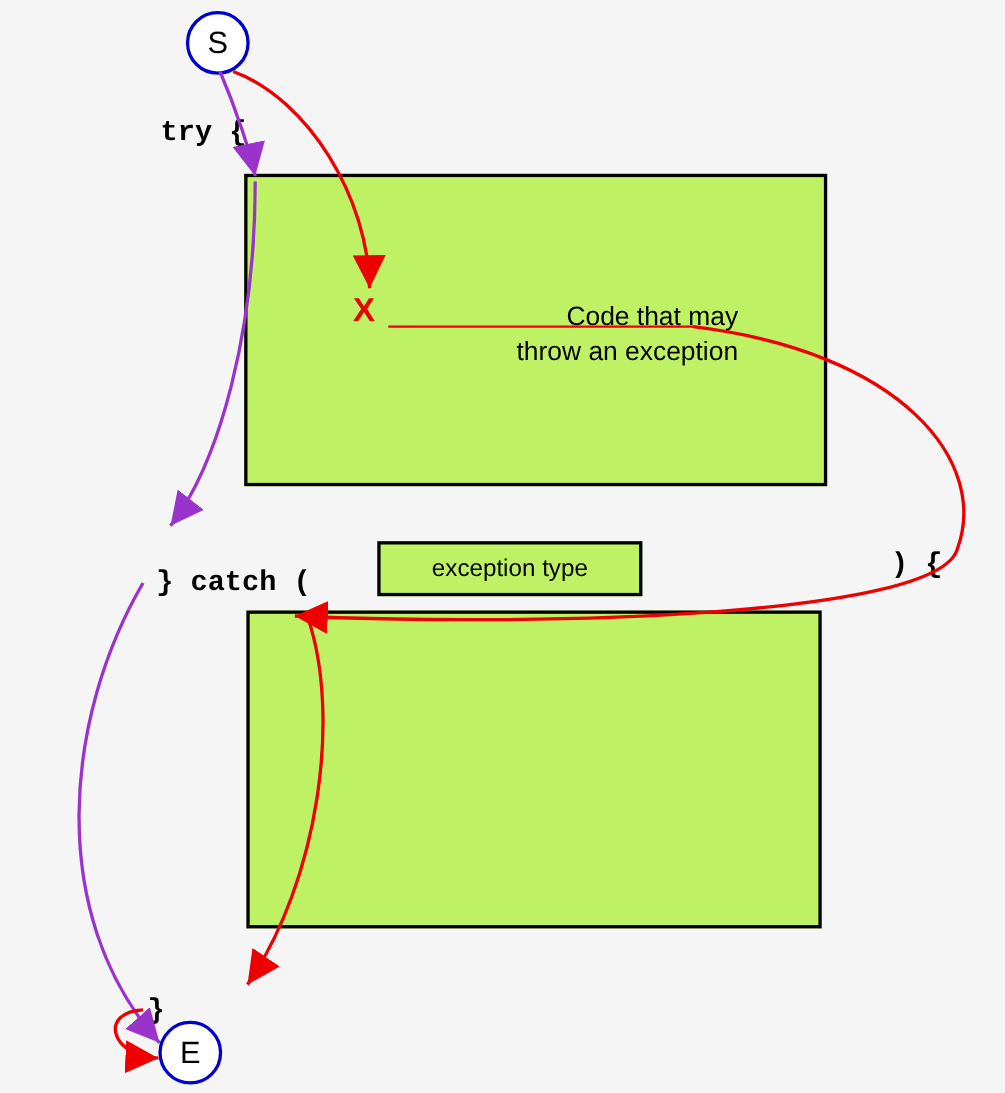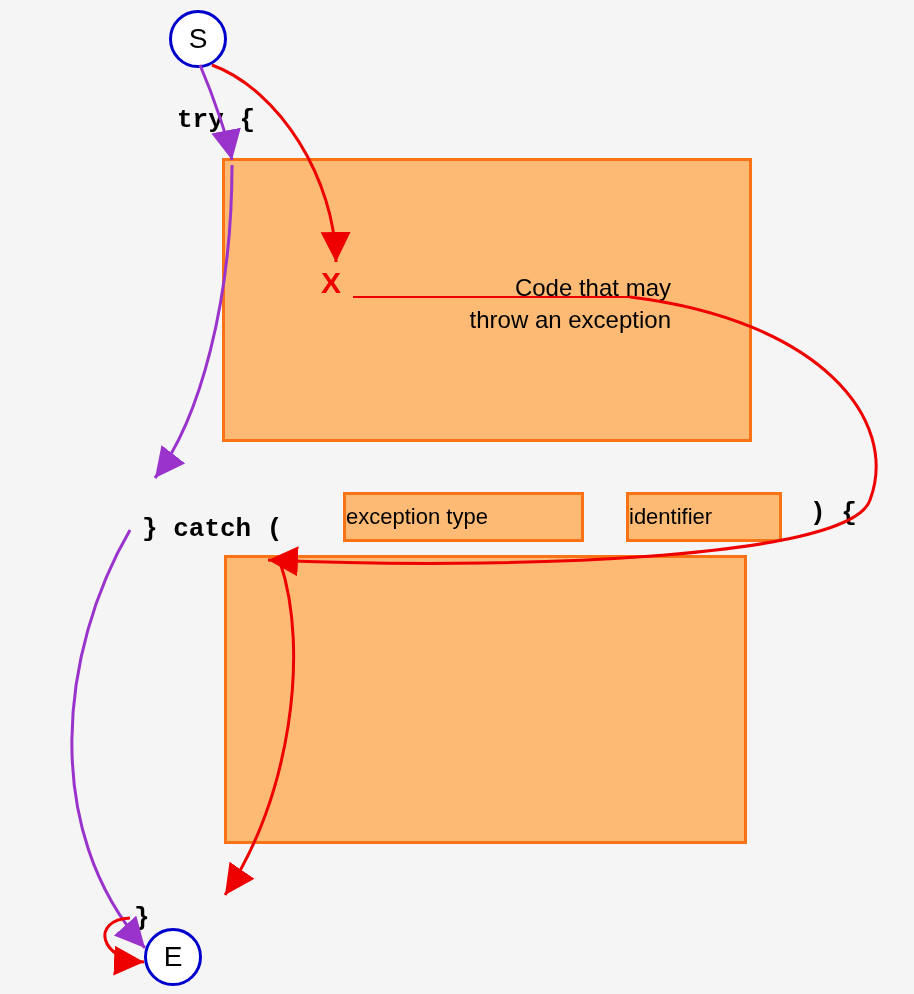--- a/index.html
+++ b/index.html
@@ -31,30 +31,30 @@
     }
     .start-node { left: 169px; top: 10px; width: 52px; height: 52px; }
     .end-node { left: 144px; top: 928px; width: 52px; height: 52px; }
     .code-label {
       position: absolute;
       font-family: 'Courier New', monospace;
       font-weight: bold;
       font-size: 26px;
       color: #000;
     }
-    .try-label { left: 146px; top: 105px; margin-left: 31px; }
+    .try-label { left: 146px; top: 105px; }
     .catch-label { left: 142px; top: 498px; margin-top: 16px; }
     .close-brace { left: 134px; top: 903px; }
     .box {
       position: absolute;
-      background: #fdba74;
-      border: 3px solid #f97316;
+      background: #bef264;
+      border: 3px solid #000000;
       display: flex;
       align-items: center;
-      justify-content: flex-start;
+      justify-content: center;
     }
     .try-box { left: 222px; top: 158px; width: 524px; height: 278px; }
     .catch-box { left: 224px; top: 555px; width: 517px; height: 283px; }
     .param-box1 { left: 343px; top: 492px; width: 235px; height: 44px; }
     .param-box2 { left: 626px; top: 492px; width: 150px; height: 44px; }
     .param-text {
       font-family: Arial, sans-serif;
       font-size: 22px;
     }
     .x-mark {
@@ -119,23 +119,20 @@
     <span>throw an exception</span>
   </div>
 
   <div class="code-label catch-label">
     <span>} catch (</span>
   </div>
 
   <div class="box param-box1">
     <span class="param-text">exception type</span>
   </div>
-  <div class="box param-box2">
-    <span class="param-text">identifier</span>
-  </div>
   <div class="code-label paren-close">
     <span>) {</span>
   </div>
 
   <div class="box catch-box"></div>
 
   <div class="catch-text">
     <br>
   </div>
 

